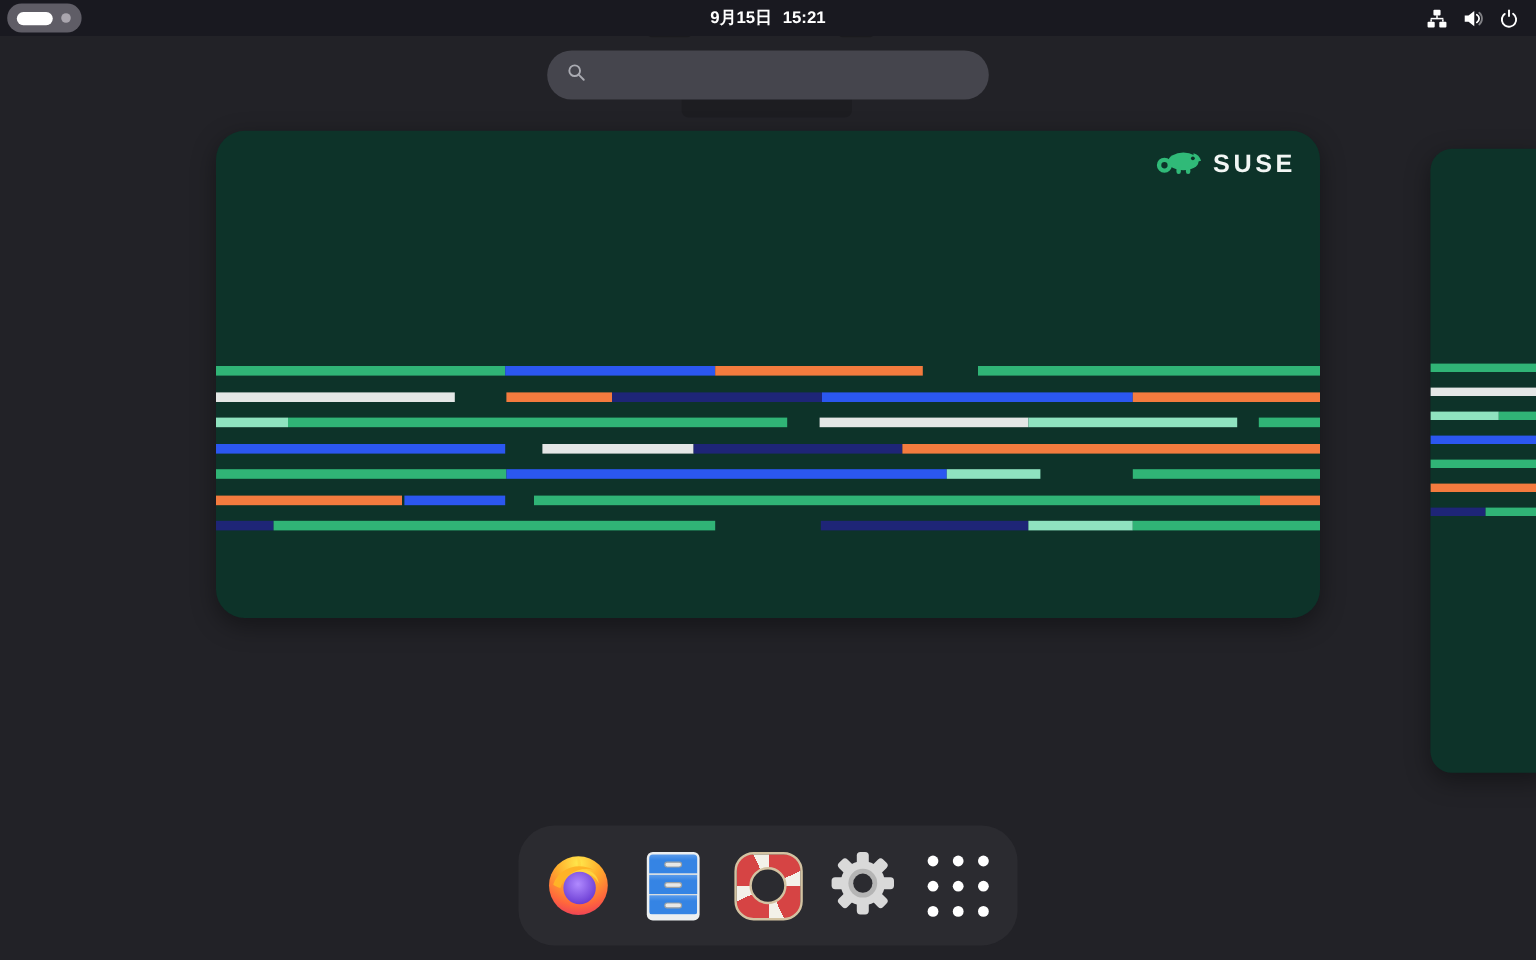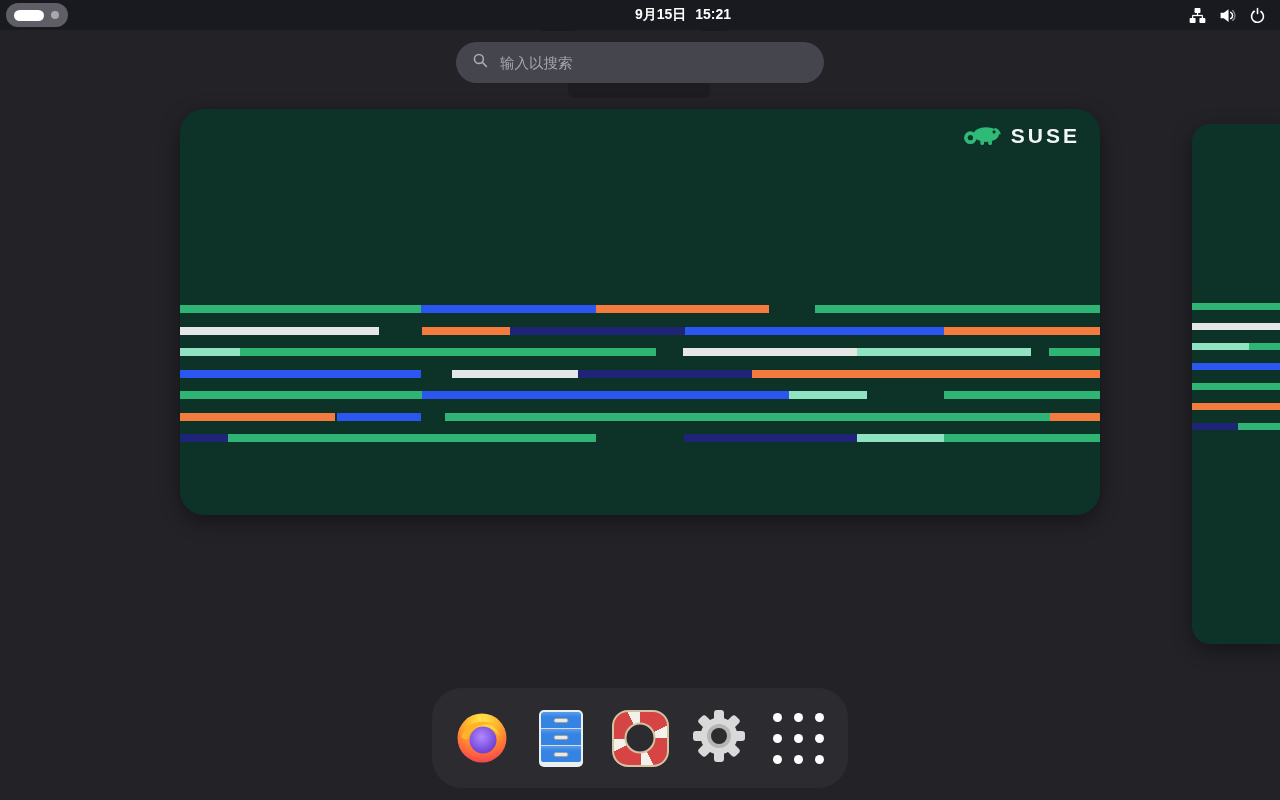--- a/index.html
+++ b/index.html
@@ -6,21 +6,21 @@
     background:#222227;font-family:"Liberation Sans",sans-serif;position:relative;}
 
   
   .topbar{position:absolute;left:0;top:0;width:1280px;height:30px;background:#191920;
     display:flex;align-items:center;justify-content:space-between;z-index:50;}
   .ws-pill{margin-left:6px;width:62px;height:24px;border-radius:13px;background:#5f5d66;
     display:flex;align-items:center;gap:7px;padding:0 8px;box-sizing:border-box;cursor:pointer;}
   .ws-pill .active-ws{width:30px;height:11px;border-radius:6px;background:#ffffff;}
   .ws-pill .other-ws{width:8px;height:8px;border-radius:50%;background:#aaa6ae;}
   .clock{position:absolute;left:50%;top:0;transform:translateX(-50%);height:30px;
-    display:flex;align-items:center;color:#ffffff;font-weight:700;font-size:14px;word-spacing:5px;margin-left:43px;}
+    display:flex;align-items:center;color:#ffffff;font-weight:700;font-size:14px;word-spacing:5px;}
   .status{display:flex;align-items:center;gap:13px;margin-right:14px;height:30px;}
   .status svg{display:block;}
 
   
   .artifact{position:absolute;background:rgba(0,0,0,0.22);border-radius:3px;z-index:1;}
 
   
   .search{position:absolute;left:456px;top:42px;width:368px;height:41px;border-radius:21px;
     background:#45454d;display:flex;align-items:center;gap:9px;padding:0 16px;
     box-sizing:border-box;z-index:40;}
@@ -109,21 +109,20 @@
 <div class="artifact" style="left:699px;top:25px;width:29px;height:6px;"></div>
 <div class="artifact" style="left:568px;top:83px;width:142px;height:15px;border-radius:0 0 6px 6px;background:rgba(0,0,0,0.14);"></div>
 
 <div class="search">
   <span>
     <svg width="17" height="17" viewBox="0 0 16 16">
       <circle cx="6.5" cy="6.5" r="4.2" stroke="#aaabb2" stroke-width="1.5" fill="none"></circle>
       <line x1="9.8" y1="9.8" x2="13.6" y2="13.6" stroke="#aaabb2" stroke-width="1.5" stroke-linecap="round"></line>
     </svg>
   </span>
-  <input type="text" value="" placeholder="输入以搜索" style="">
 </div>
 
 <div class="workspace ws-main" style="background: rgb(13, 51, 41);">
   <div class="brand">
     <span>
       <svg width="40" height="26" viewBox="0 0 76 48">
         <circle cx="14" cy="31" r="8.5" fill="none" stroke="#30ba78" stroke-width="7"></circle>
         <ellipse cx="44" cy="25" rx="24" ry="14" fill="#30ba78"></ellipse>
         <path d="M60 12 q9 2 12 12 l-12 3 z" fill="#30ba78"></path>
         <rect x="33" y="35" width="7" height="10" rx="3.5" fill="#30ba78"></rect>

